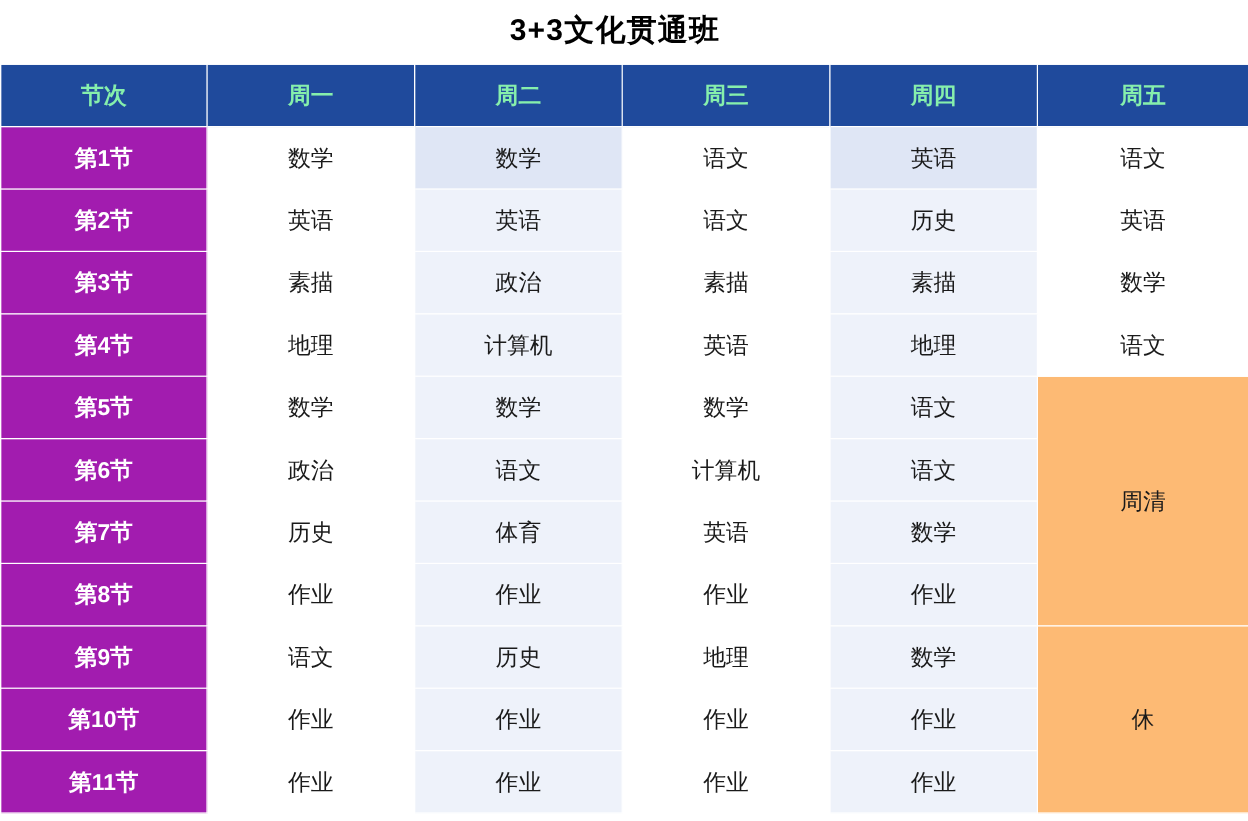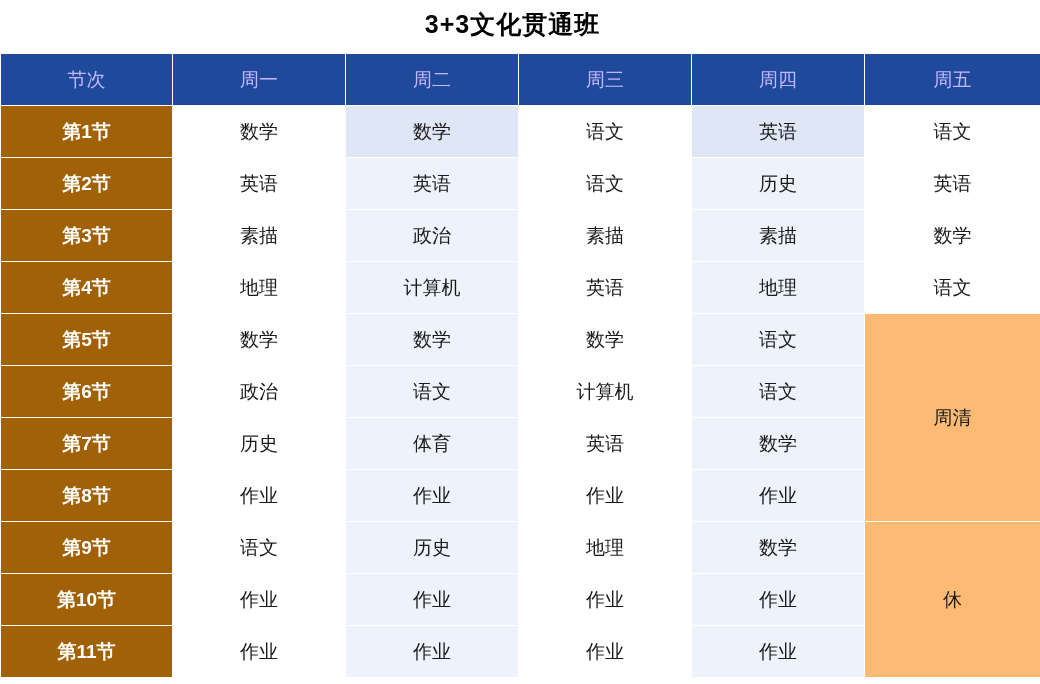--- a/index.html
+++ b/index.html
@@ -45,29 +45,29 @@
     height: 52px;
     box-sizing: border-box;
   }
   col.c-period { width: 172px; }
   col.c-day { width: 173px; }
   col.c-day-last { width: 176px; }
 
   
   thead th {
     background: #1f4a9c;
-    color: #c4b5fd;
-    font-weight: normal;
+    color: #86efac;
+    font-weight: bold;
     font-size: 20px;
     height: 54px;
     border: 1px solid #ffffff;
   }
   
   td.period {
-    background: #a16207;
+    background: #a21caf;
     color: #ffffff;
     font-weight: bold;
     font-size: 19px;
   }
   
   td.cell-light {
     background: #ffffff;
     color: #1a1a1a;
   }
   td.cell-tint {

